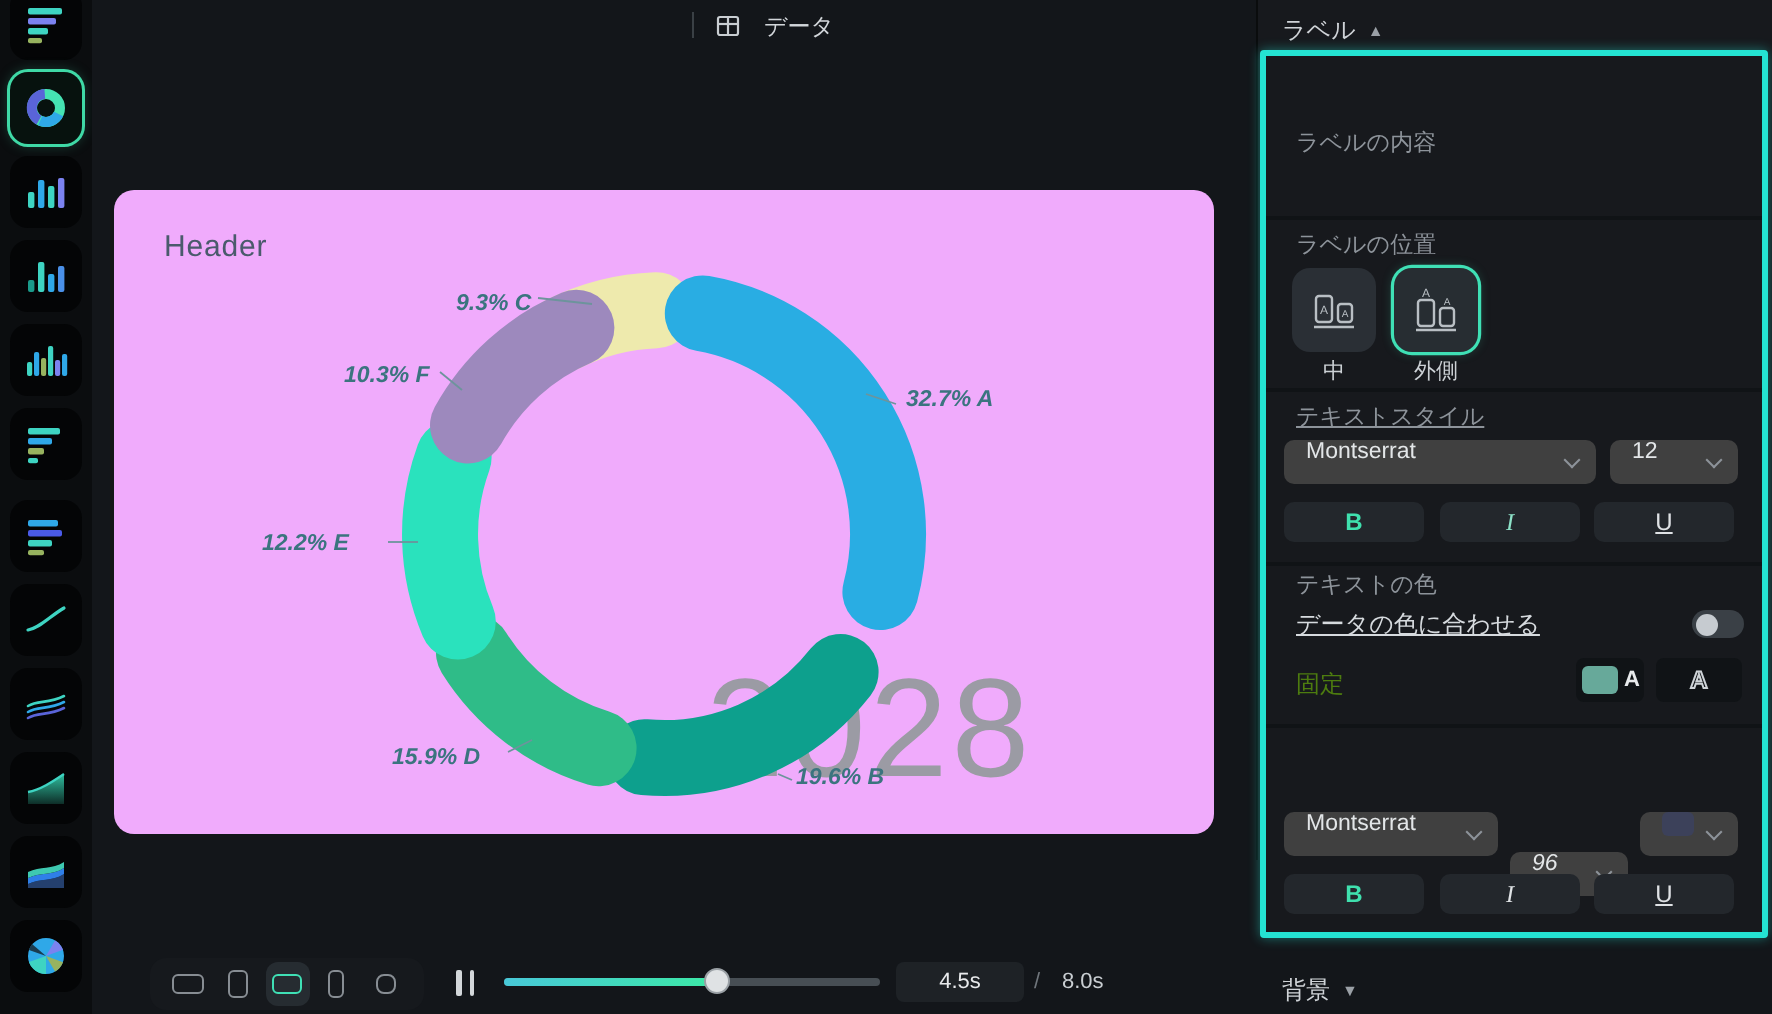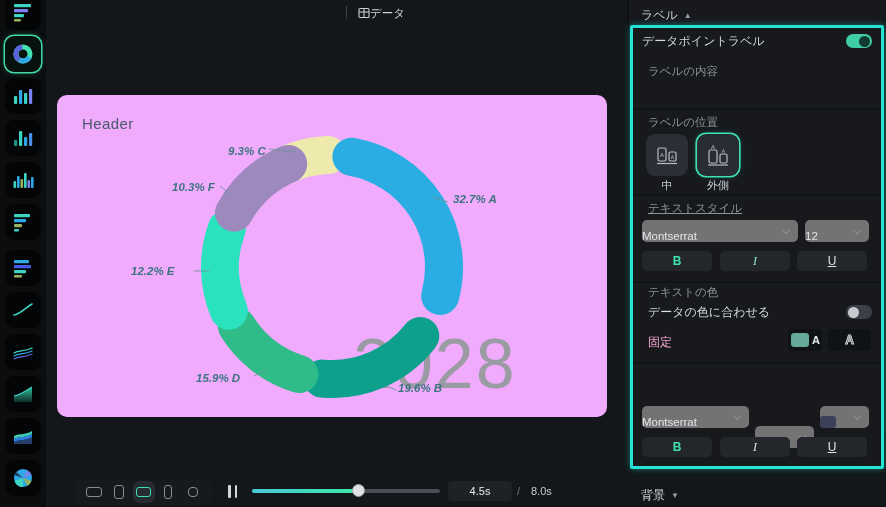--- a/index.html
+++ b/index.html
@@ -12,21 +12,21 @@
   .tile{width:36px;height:36px;border-radius:9px;background:#040506;margin-top:6px;flex:none;
         display:flex;align-items:center;justify-content:center;cursor:pointer;}
   .tile:first-child{margin-top:-6px;}
   .tile.gap{margin-top:10px;}
   .tile.selected{box-shadow:0 0 0 1.5px #3fd9a6,0 0 7px rgba(63,217,166,.35);background:#07120e;}
 
   
   .preview-btn{position:absolute;left:251px;top:3px;height:20px;padding:0 11px 0 8px;background:#262b30;
                border-radius:12px;display:flex;align-items:center;gap:5px;color:#4fdcb0;font-size:11.5px;cursor:pointer;}
   .topbar-divider{position:absolute;left:346px;top:6px;width:1px;height:13px;background:#3a4045;}
-  .data-btn{position:absolute;left:358px;top:3px;height:20px;display:flex;align-items:center;gap:0;
+  .data-btn{position:absolute;left:358px;top:3px;height:20px;display:flex;align-items:center;gap:12px;
             color:#d2d6da;font-size:11.5px;cursor:pointer;}
 
   
   .canvas{position:absolute;left:57px;top:95px;width:550px;height:322px;background:#f0abfc;
           border-radius:10px;overflow:hidden;}
   .canvas-header{position:absolute;left:25px;top:20px;font-size:15px;color:#4a5a6c;font-weight:500;letter-spacing:.4px;}
 
   
   .aspect-group{position:absolute;left:75px;top:479px;width:137px;height:26px;background:#16191d;
                 border-radius:8px;display:flex;align-items:center;justify-content:space-between;padding:0 8px;box-sizing:border-box;}
@@ -65,22 +65,22 @@
   .cb.checked{background:#40d8a6;border-color:#40d8a6;}
   .cb.checked::after{content:"✓";position:absolute;left:1.5px;top:-1.5px;font-size:10px;font-weight:bold;color:#12352b;}
   .toggle{width:26px;height:14px;border-radius:7px;background:#3a4046;position:relative;flex:none;cursor:pointer;}
   .toggle::after{content:"";position:absolute;width:11px;height:11px;border-radius:50%;top:1.5px;left:2px;background:#c6cbd0;}
   .toggle.on{background:#3ecda6;}
   .toggle.on::after{left:13px;background:#133a30;}
   .pos-btn{position:absolute;top:106px;width:42px;height:42px;background:#2a2f35;border-radius:9px;
            display:flex;align-items:center;justify-content:center;cursor:pointer;}
   .pos-btn.selected{background:#272d32;box-shadow:0 0 0 1.6px #3fe0b5,0 0 6px rgba(63,224,181,.35);}
   .pos-cap{position:absolute;top:150px;width:42px;text-align:center;font-size:11px;color:#ccd1d5;}
-  .dd{position:absolute;height:22px;background:#737373;border-radius:5px;color:#e3e6e8;font-size:11.5px;
-      display:flex;align-items:flex-end;padding:0 0;box-sizing:border-box;cursor:pointer;}
+  .dd{position:absolute;height:22px;background:#404040;border-radius:5px;color:#e3e6e8;font-size:11.5px;
+      display:flex;align-items:flex-start;padding:0 11px;box-sizing:border-box;cursor:pointer;}
   .dd::after{content:"";position:absolute;right:9px;top:7px;width:5px;height:5px;
              border-right:1.4px solid #8d939a;border-bottom:1.4px solid #8d939a;transform:rotate(45deg);}
   .biu{position:absolute;height:20px;width:70px;background:#23272c;border-radius:5px;
        display:flex;align-items:center;justify-content:center;font-size:12px;cursor:pointer;}
   .biu.b{color:#3fe0ae;font-weight:bold;}
   .biu.i-teal{color:#8de2c8;font-style:italic;font-family:"Liberation Serif",serif;}
   .biu.i-lite{color:#dfe2e5;font-style:italic;font-family:"Liberation Serif",serif;}
   .biu.u{color:#dfe2e5;text-decoration:underline;}
   .fixed-ctl{position:absolute;left:155px;top:301px;width:34px;height:22px;background:#101316;border-radius:4px;
              display:flex;align-items:center;gap:3px;padding:0 3px;box-sizing:border-box;cursor:pointer;}
@@ -262,24 +262,20 @@
   <div class="time-total">8.0s</div>
 
   <div class="panel">
     <div class="panel-header">
       <span>ラベル</span>
       <span class="caret-txt">▲</span>
     </div>
 
     <div class="hl-box">
 
-      <div class="row-flex" style="top:4px;height:18px;">
-        <span>データポイントラベル</span>
-        <span class="toggle on"></span>
-      </div>
 
       <div class="sec-label" style="top:36px;">ラベルの内容</div>
 
       <div class="hr" style="top:80px;"></div>
 
       <div class="sec-label" style="top:87px;">ラベルの位置</div>
       <div class="pos-btn" style="left:13px;">
         <svg width="26" height="26" fill="none">
           <rect x="4" y="6" width="8" height="13" rx="1.5" stroke="#b9bfc4" stroke-width="1.2"></rect>
           <rect x="15" y="10" width="7" height="9" rx="1.5" stroke="#b9bfc4" stroke-width="1.2"></rect>
@@ -309,25 +305,25 @@
       <div class="dd" style="left:172px;top:192px;width:64px;">
           <span>12</span>
         </div>
       <div class="biu b" style="left:9px;top:223px;">B</div>
       <div class="biu i-teal" style="left:87px;top:223px;">I</div>
       <div class="biu u" style="left:164px;top:223px;">U</div>
 
       <div class="hr" style="top:253px;"></div>
 
       <div class="sec-label" style="top:257px;">テキストの色</div>
-      <div class="row-flex" style="left:15px;top:276px;height:16px;">
+      <div class="row-flex" style="left:15px;top:276px;height:16px;text-decoration:underline;">
         <span>データの色に合わせる</span>
         <span class="toggle"></span>
       </div>
-      <div class="sec-label" style="top:306px;color:#f9a8d4;font-size:12px;">固定</div>
+      <div class="sec-label" style="top:306px;color:#4d7c0f;font-size:12px;">固定</div>
       <div class="fixed-ctl">
         <span class="swatch" style="background: rgb(103, 169, 154);"></span>
         <span class="swatch-a">A</span>
       </div>
       <div class="stroke-btn">
         <span class="stroke-a">A</span>
       </div>
 
       <div class="hr" style="top:334px;"></div>
 

